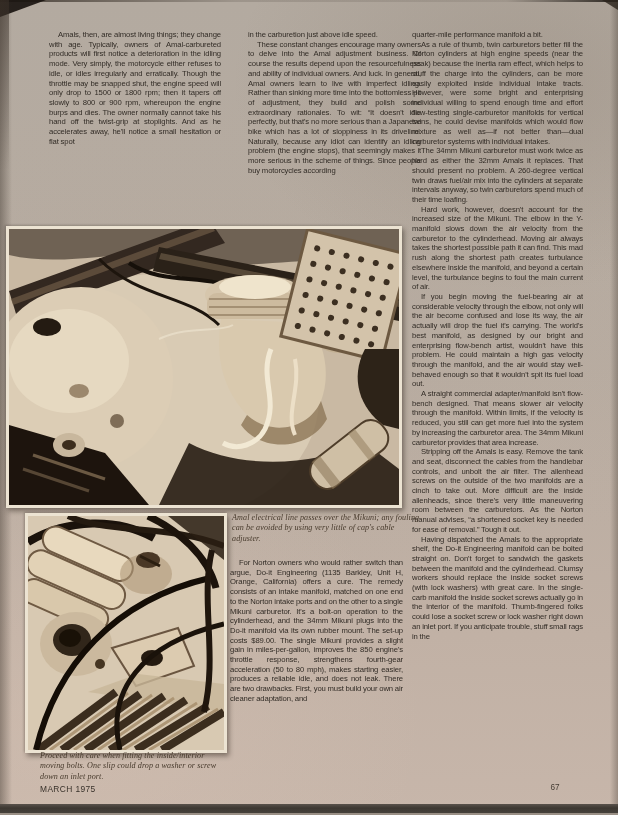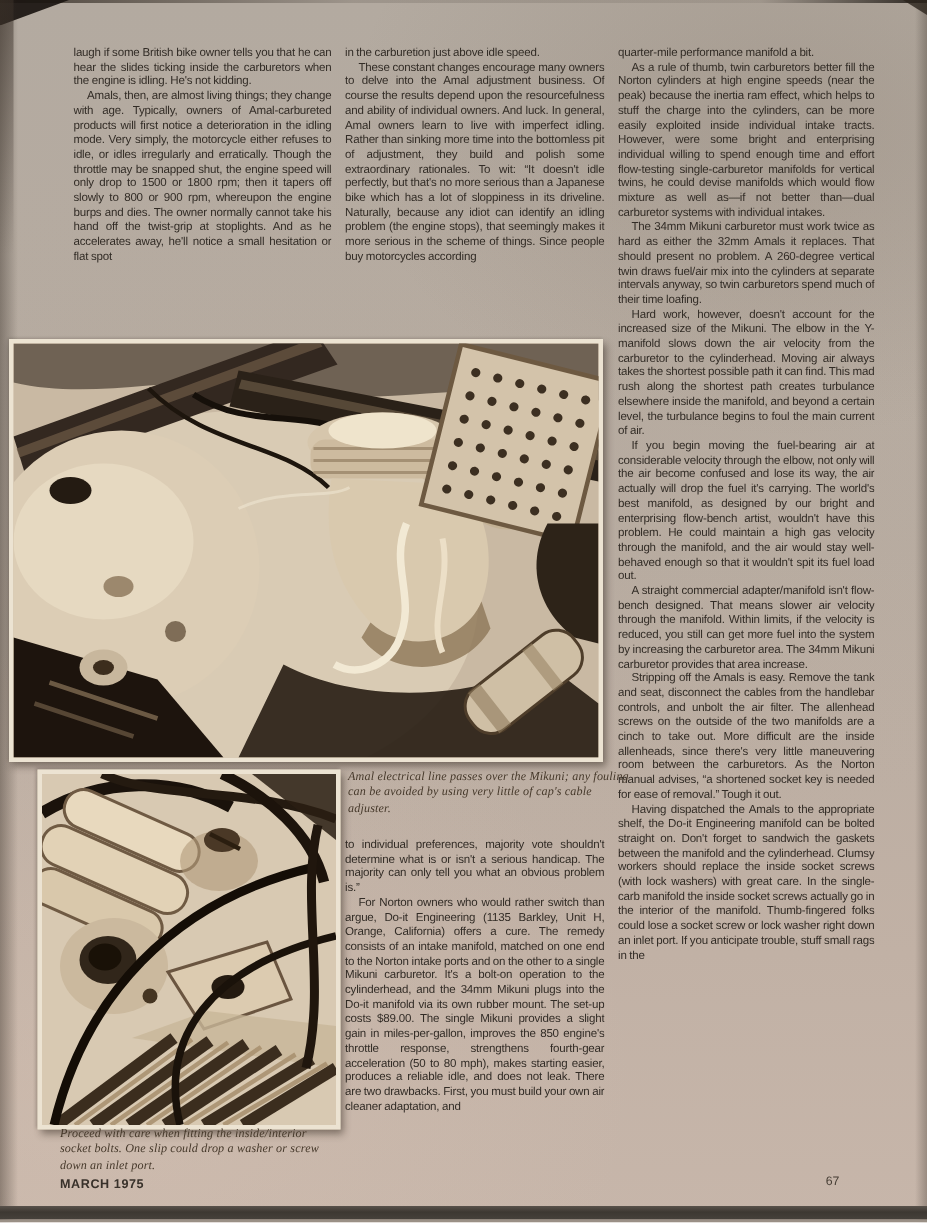--- a/index.html
+++ b/index.html
@@ -31,57 +31,56 @@
   .edge-bottom-dark { position:absolute; left:0; top:804px; width:618px; height:9px;
     background:linear-gradient(180deg,#59524b,#3d3832 45%,#46413b); }
   .edge-bottom-light { position:absolute; left:0; top:813px; width:618px; height:2px; background:#9a9086; }
 
   
   .col { position:absolute; text-align:justify; color:#322c26;
     font-size:7.7px; line-height:9.7px; letter-spacing:-0.12px; word-spacing:-0.2px; overflow:hidden; }
   .col p { margin:0; }
   .col p.indent { text-indent:9px; }
   .col1    { left:49px;  top:30px;  width:172px; height:186px; }
-  .col2top { left:230px; top:30px;  width:173px; height:190px; }
+  .col2top { left:248px; top:30px;  width:173px; height:190px; }
   .col2bot { left:230px; top:558px; width:173px; height:243px; }
   .col3    { left:412px; top:30px;  width:171px; height:771px; }
 
   
   .photo { position:absolute; border:3px solid #ece3d2; background:#cdbda7;
     box-shadow: 2px 3px 5px rgba(35,26,18,0.45), -1px -1px 2px rgba(35,26,18,0.2); }
   .photo svg { display:block; width:100%; height:100%; }
   .photo1 { left:6px;  top:226px; width:396px; height:282px; }
   .photo2 { left:25px; top:513px; width:202px; height:240px; }
 
   .caption { position:absolute; font-family:"Liberation Serif", serif; font-style:italic;
     color:#46392b; font-size:8.1px; line-height:10.3px; letter-spacing:0.1px; }
   .caption1 { left:232px; top:513px; width:188px; }
   .caption2 { left:40px;  top:751px; width:184px; }
 
-  .footer-issue { position:absolute; left:40px; top:784px; font-size:8.4px; font-weight:700;
+  .footer-issue { position:absolute; left:40px; top:784px; font-size:8.4px; font-weight:400;
     color:#38312a; letter-spacing:0.4px; }
   .page-number { position:absolute; left:540px; top:783px; width:30px; text-align:center;
     font-size:8.2px; color:#453d34; }
 </style>
 </head>
 <body>
 
 <div class="page">
 
   <div class="edge-top"></div>
   <div class="corner-tl"></div>
   <div class="corner-tr"></div>
   <div class="edge-left"></div>
   <div class="edge-left-top"></div>
   <div class="edge-right"></div>
   <div class="edge-bottom-dark"></div>
   <div class="edge-bottom-light"></div>
 
   <div class="col col1">
-    <p>laugh if some British bike owner tells you that he can hear the slides ticking inside the carburetors when the engine is idling. He's not kidding.</p>
     <p class="indent">Amals, then, are almost living things; they change with age. Typically, owners of Amal-carbureted products will first notice a deterioration in the idling mode. Very simply, the motorcycle either refuses to idle, or idles irregularly and erratically. Though the throttle may be snapped shut, the engine speed will only drop to 1500 or 1800 rpm; then it tapers off slowly to 800 or 900 rpm, whereupon the engine burps and dies. The owner normally cannot take his hand off the twist-grip at stoplights. And as he accelerates away, he'll notice a small hesitation or flat spot</p>
   </div>
 
   <div class="col col2top">
     <p>in the carburetion just above idle speed.</p>
     <p class="indent">These constant changes encourage many owners to delve into the Amal adjustment business. Of course the results depend upon the resourcefulness and ability of individual owners. And luck. In general, Amal owners learn to live with imperfect idling. Rather than sinking more time into the bottomless pit of adjustment, they build and polish some extraordinary rationales. To wit: “It doesn't idle perfectly, but that's no more serious than a Japanese bike which has a lot of sloppiness in its driveline. Naturally, because any idiot can identify an idling problem (the engine stops), that seemingly makes it more serious in the scheme of things. Since people buy motorcycles according</p>
   </div>
 
   <div class="col col3">
     <p>quarter-mile performance manifold a bit.</p>
@@ -141,21 +140,20 @@
         <rect x="296" y="210" width="88" height="34" rx="15" fill="#cfbfa5" stroke="#4e3d2a" stroke-width="2"></rect>
         <rect x="306" y="210" width="10" height="34" fill="#8f7b5e" opacity="0.6"></rect>
         <rect x="352" y="210" width="8" height="34" fill="#9a8565" opacity="0.6"></rect>
       </g>
       <path d="M150,110 C180,96 210,104 224,96" stroke="#f4ecd8" stroke-width="2" opacity="0.5" fill="none"></path>
     </svg>
   </figure>
   <figcaption class="caption caption1">Amal electrical line passes over the Mikuni; any fouling can be avoided by using very little of cap's cable adjuster.</figcaption>
 
   <div class="col col2bot">
-    <p>to individual preferences, majority vote shouldn't determine what is or isn't a serious handicap. The majority can only tell you what an obvious problem is.”</p>
     <p class="indent">For Norton owners who would rather switch than argue, Do-it Engineering (1135 Barkley, Unit H, Orange, California) offers a cure. The remedy consists of an intake manifold, matched on one end to the Norton intake ports and on the other to a single Mikuni carburetor. It's a bolt-on operation to the cylinderhead, and the 34mm Mikuni plugs into the Do-it manifold via its own rubber mount. The set-up costs $89.00. The single Mikuni provides a slight gain in miles-per-gallon, improves the 850 engine's throttle response, strengthens fourth-gear acceleration (50 to 80 mph), makes starting easier, produces a reliable idle, and does not leak. There are two drawbacks. First, you must build your own air cleaner adaptation, and</p>
   </div>
 
   <figure class="photo photo2">
     <svg viewBox="0 0 196 234" preserveAspectRatio="none">
       <rect width="196" height="234" fill="#d8c9b2"></rect>
       <path d="M0,26 C40,2 90,2 126,22" stroke="#1a120b" stroke-width="8" fill="none"></path>
       <path d="M40,0 C80,18 140,8 196,30" stroke="#241a10" stroke-width="6" fill="none"></path>
       <path d="M120,0 C150,14 180,40 188,72" stroke="#1c130b" stroke-width="7" fill="none"></path>
       <polygon points="140,0 196,0 196,44" fill="#2a1f13" opacity="0.85"></polygon>
@@ -187,18 +185,18 @@
         <path d="M46,234 L124,179"></path>
         <path d="M70,234 L146,182"></path>
         <path d="M95,234 L169,187"></path>
         <path d="M121,234 L190,193"></path>
       </g>
       <path d="M8,234 C28,150 86,84 182,62" stroke="#140d06" stroke-width="6" fill="none"></path>
       <path d="M92,234 C78,176 112,128 196,108" stroke="#1a120a" stroke-width="5" fill="none"></path>
       <path d="M184,34 C172,84 190,140 176,196" stroke="#20160d" stroke-width="6" fill="none"></path>
     </svg>
   </figure>
-  <figcaption class="caption caption2">Proceed with care when fitting the inside/interior socket bolts. One slip could drop a washer or screw down an inlet port.</figcaption>
+  <figcaption class="caption caption2">Proceed with care when fitting the inside/interior moving bolts. One slip could drop a washer or screw down an inlet port.</figcaption>
 
   <div class="footer-issue">MARCH 1975</div>
   <div class="page-number">67</div>
 
 </div>
 
 </body></html>

